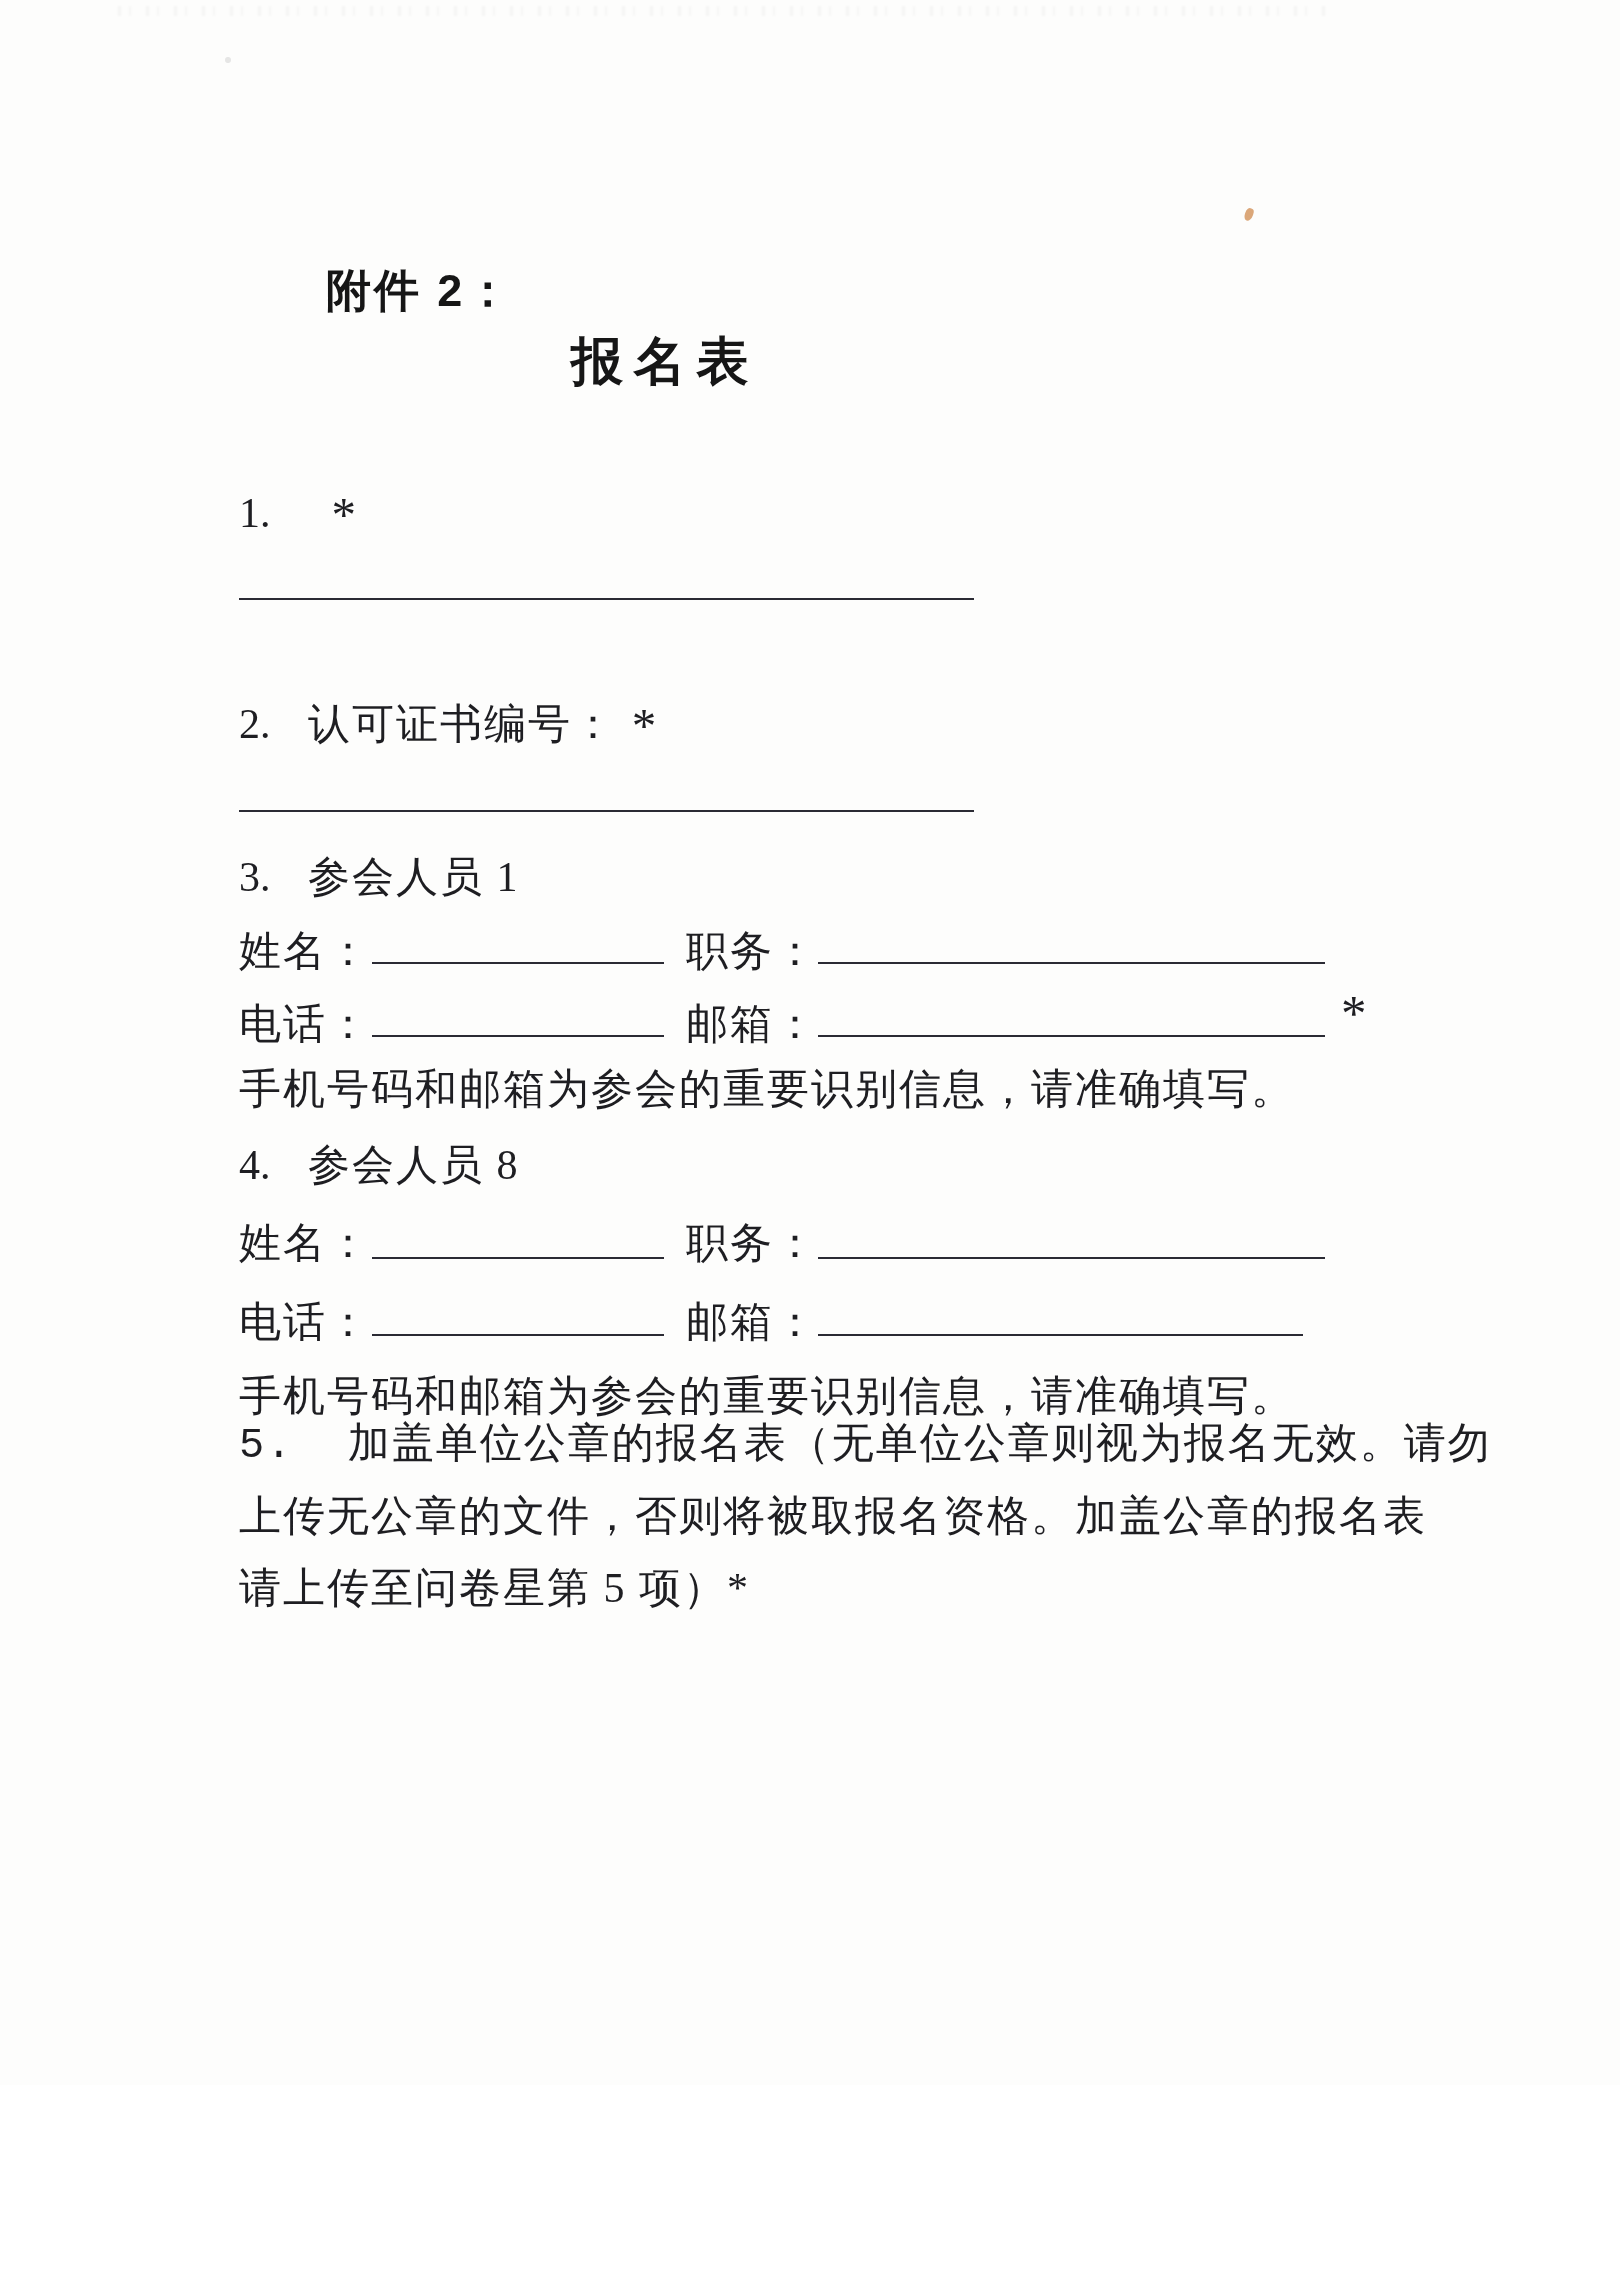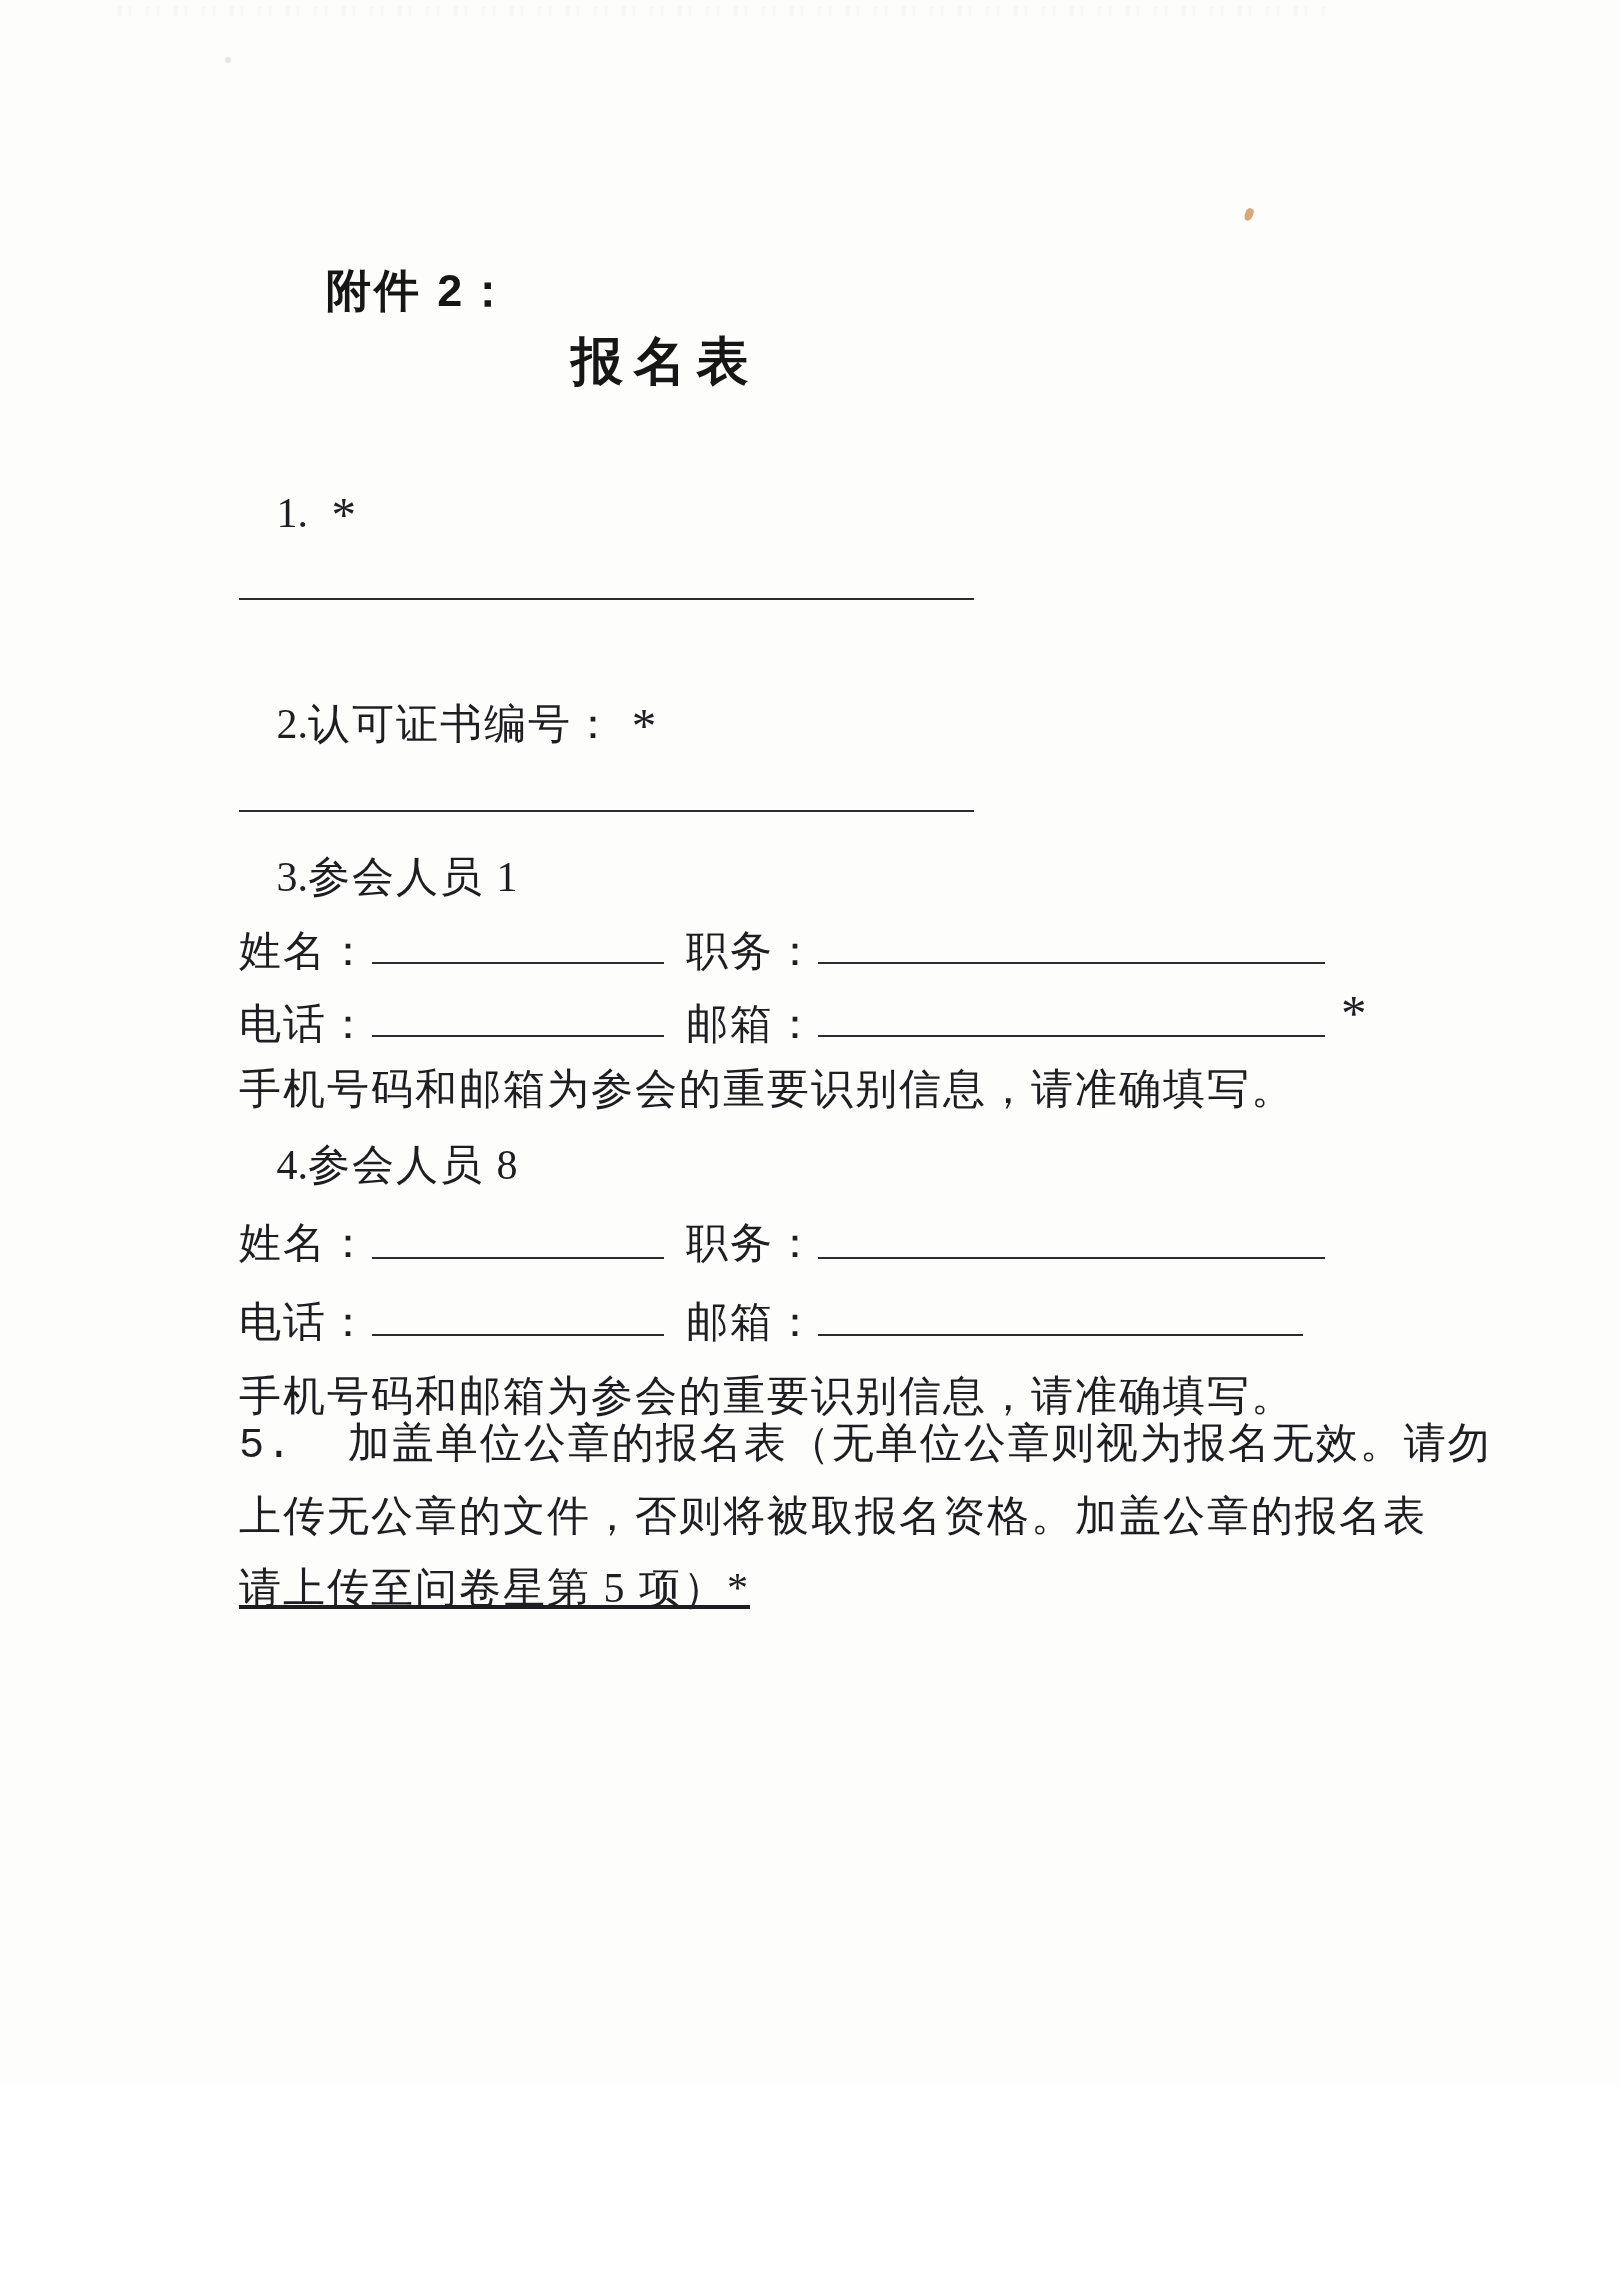--- a/index.html
+++ b/index.html
@@ -3,21 +3,20 @@
 <meta charset="utf-8">
 <style>
   html,body{margin:0;padding:0;background:#ffffff;}
   #page{
     position:relative;
     width:1620px;height:2085px;
     background:#fdfdfc;
     overflow:hidden;
     font-family:"Liberation Serif","DejaVu Serif",serif;
     color:#1e1e22;
-    text-align:right;
   }
   
   .abs{position:absolute;white-space:pre;}
   .heading{
     font-family:"Liberation Sans","DejaVu Sans",sans-serif;
     font-weight:700;color:#161616;
   }
   .attach{left:326px;top:261px;font-size:45px;letter-spacing:2.9px;}
   .title{left:571px;top:327px;font-size:52px;letter-spacing:10.8px;}
   .subtitle{left:239px;top:416px;font-size:42px;letter-spacing:1px;}
@@ -115,21 +114,21 @@
     <div class="flabel" style="left:686px;top:1294px;">邮箱：</div>
     <div class="blank" style="left:818px;top:1293px;width:485px;"></div>
     <div class="req-abs" style="left:1341px;top:1282px;"></div>
 
     <div class="abs bodyline" style="left:239px;top:1368px;">手机号码和邮箱为参会的重要识别信息，请准确填写。</div>
   </div>
 
   <div>
     <div class="abs bodyline" style="left:239px;top:1415px;font-family:Liberation Mono, monospace;">5.  加盖单位公章的报名表（无单位公章则视为报名无效。请勿</div>
     <div class="abs bodyline" style="left:239px;top:1488px;">上传无公章的文件，否则将被取报名资格。加盖公章的报名表</div>
-    <div class="abs bodyline" style="left:239px;top:1560px;text-decoration:underline;">请上传至问卷星第 5 项）*</div>
+    <div class="abs bodyline" style="left:239px;top:1560px;">请上传至问卷星第 5 项）*</div>
   </div>
 
   <div>
     <div class="bleed b1"></div>
     <div class="bleed b2"></div>
     <div class="bleed b3"></div>
   </div>
 
 </div>
 

